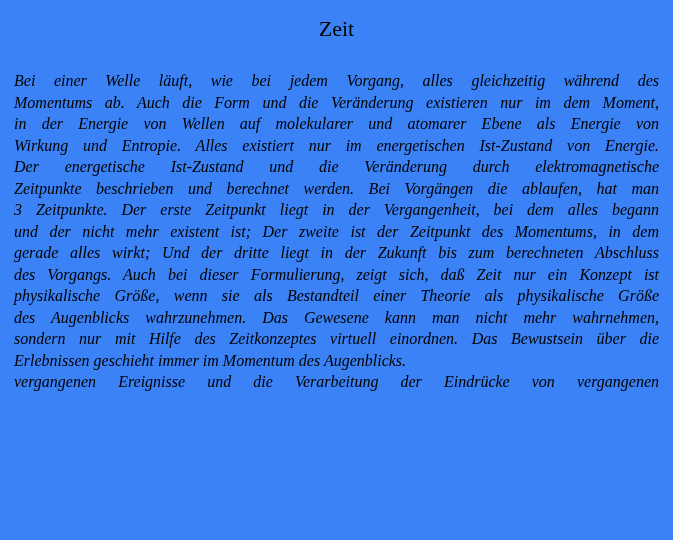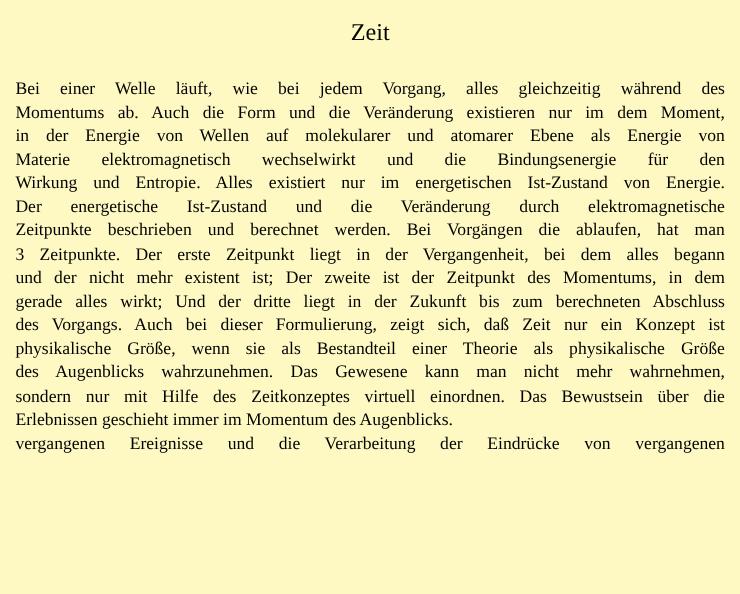--- a/index.html
+++ b/index.html
@@ -4,38 +4,39 @@
 <style>
   html, body {
     margin: 0;
     padding: 0;
     background: #ffffff;
   }
   .page {
     position: relative;
     width: 673px;
     height: 540px;
-    background: #fef9c3;
+    background: #3b82f6;
     color: #000000;
     overflow: hidden;
     font-family: "Liberation Serif", "DejaVu Serif", serif;
   }
   .title {
     margin: 16px 0 0 0;
     font-size: 22px;
     font-weight: normal;
     text-align: center;
     line-height: 26px;
     color: #000000;
   }
   .body-text {
     margin: 28px 14px 0 14px;
     font-size: 16px;
     line-height: 21.5px;
     color: #000000;
+    font-style: italic;
   }
   .body-text .line {
     text-align: justify;
     text-align-last: justify;
     -moz-text-align-last: justify;
     white-space: normal;
   }
   .body-text .line.last {
     text-align-last: left;
     -moz-text-align-last: left;
@@ -43,21 +44,20 @@
 </style>
 </head>
 <body>
 
 <div class="page">
   <h1 class="title">Zeit</h1>
   <div class="body-text" id="body-text">
       <div class="line">Bei einer Welle läuft, wie bei jedem Vorgang, alles gleichzeitig während des</div>
       <div class="line">Momentums ab. Auch die Form und die Veränderung existieren nur im dem Moment,</div>
       <div class="line">in der Energie von Wellen auf molekularer und atomarer Ebene als Energie von</div>
-      <div class="line">Materie elektromagnetisch wechselwirkt und die Bindungsenergie für den</div>
       <div class="line">Wirkung und Entropie. Alles existiert nur im energetischen Ist-Zustand von Energie.</div>
       <div class="line">Der energetische Ist-Zustand und die Veränderung durch elektromagnetische</div>
       <div class="line">Zeitpunkte beschrieben und berechnet werden. Bei Vorgängen die ablaufen, hat man</div>
       <div class="line">3 Zeitpunkte. Der erste Zeitpunkt liegt in der Vergangenheit, bei dem alles begann</div>
       <div class="line">und der nicht mehr existent ist; Der zweite ist der Zeitpunkt des Momentums, in dem</div>
       <div class="line">gerade alles wirkt;  Und der dritte liegt in der Zukunft bis zum berechneten Abschluss</div>
       <div class="line">des Vorgangs. Auch bei dieser Formulierung, zeigt sich, daß Zeit nur ein Konzept ist</div>
       <div class="line">physikalische Größe, wenn sie als Bestandteil einer Theorie als physikalische Größe</div>
       <div class="line">des Augenblicks wahrzunehmen. Das Gewesene kann man nicht mehr wahrnehmen,</div>
       <div class="line">sondern nur mit Hilfe des Zeitkonzeptes virtuell einordnen. Das Bewustsein über die</div>

